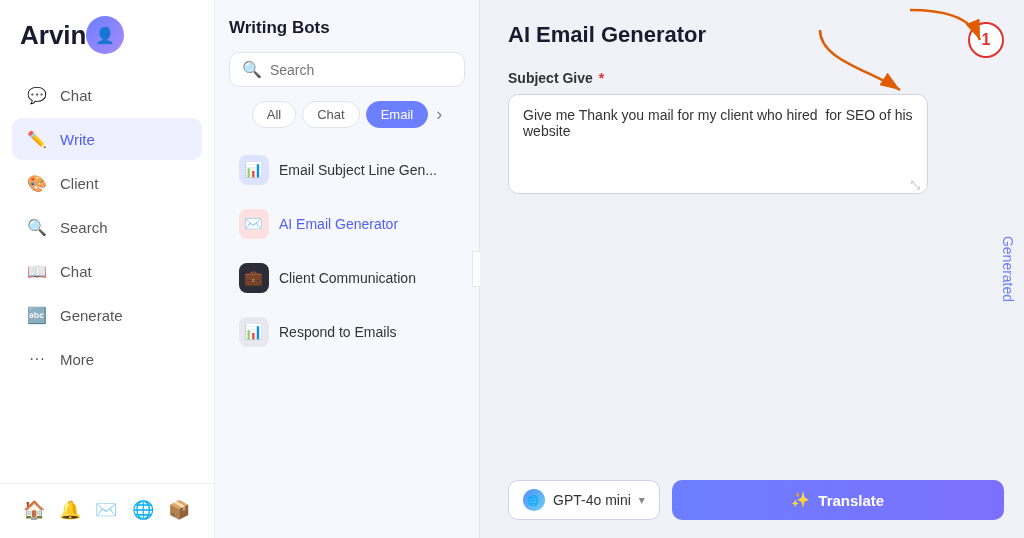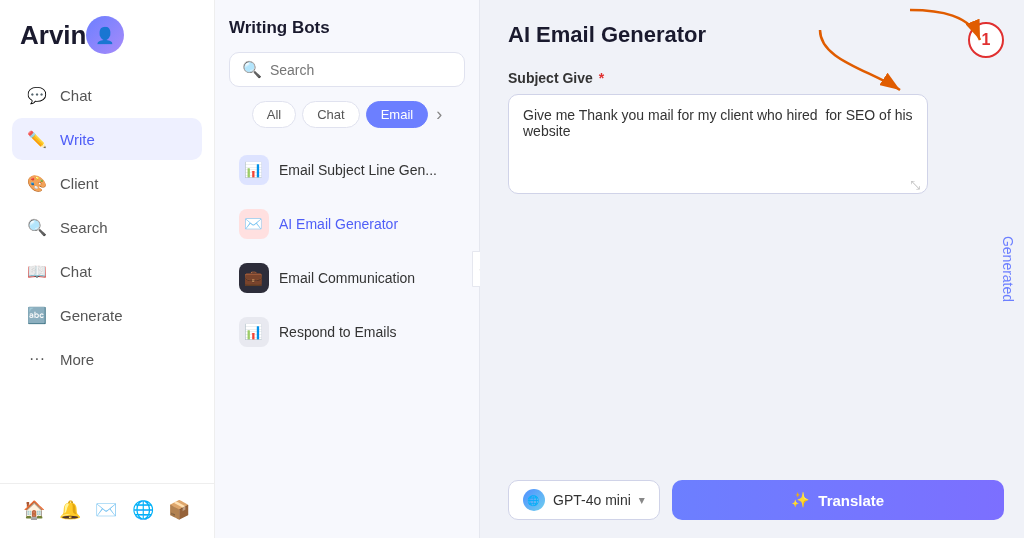--- a/index.html
+++ b/index.html
@@ -384,21 +384,21 @@
       <div class="bot-item">
         <div class="bot-icon blue">📊</div>
         <span>Email Subject Line Gen...</span>
       </div>
       <div class="bot-item active">
         <div class="bot-icon red">✉️</div>
         <span>AI Email Generator</span>
       </div>
       <div class="bot-item">
         <div class="bot-icon dark">💼</div>
-        <span>Email Communication</span>
+        <span>Client Communication</span>
       </div>
       <div class="bot-item">
         <div class="bot-icon gray">📊</div>
         <span>Respond to Emails</span>
       </div>
     </div>
   </div>
   <div class="collapse-arrow">‹</div>
 </div>
 

